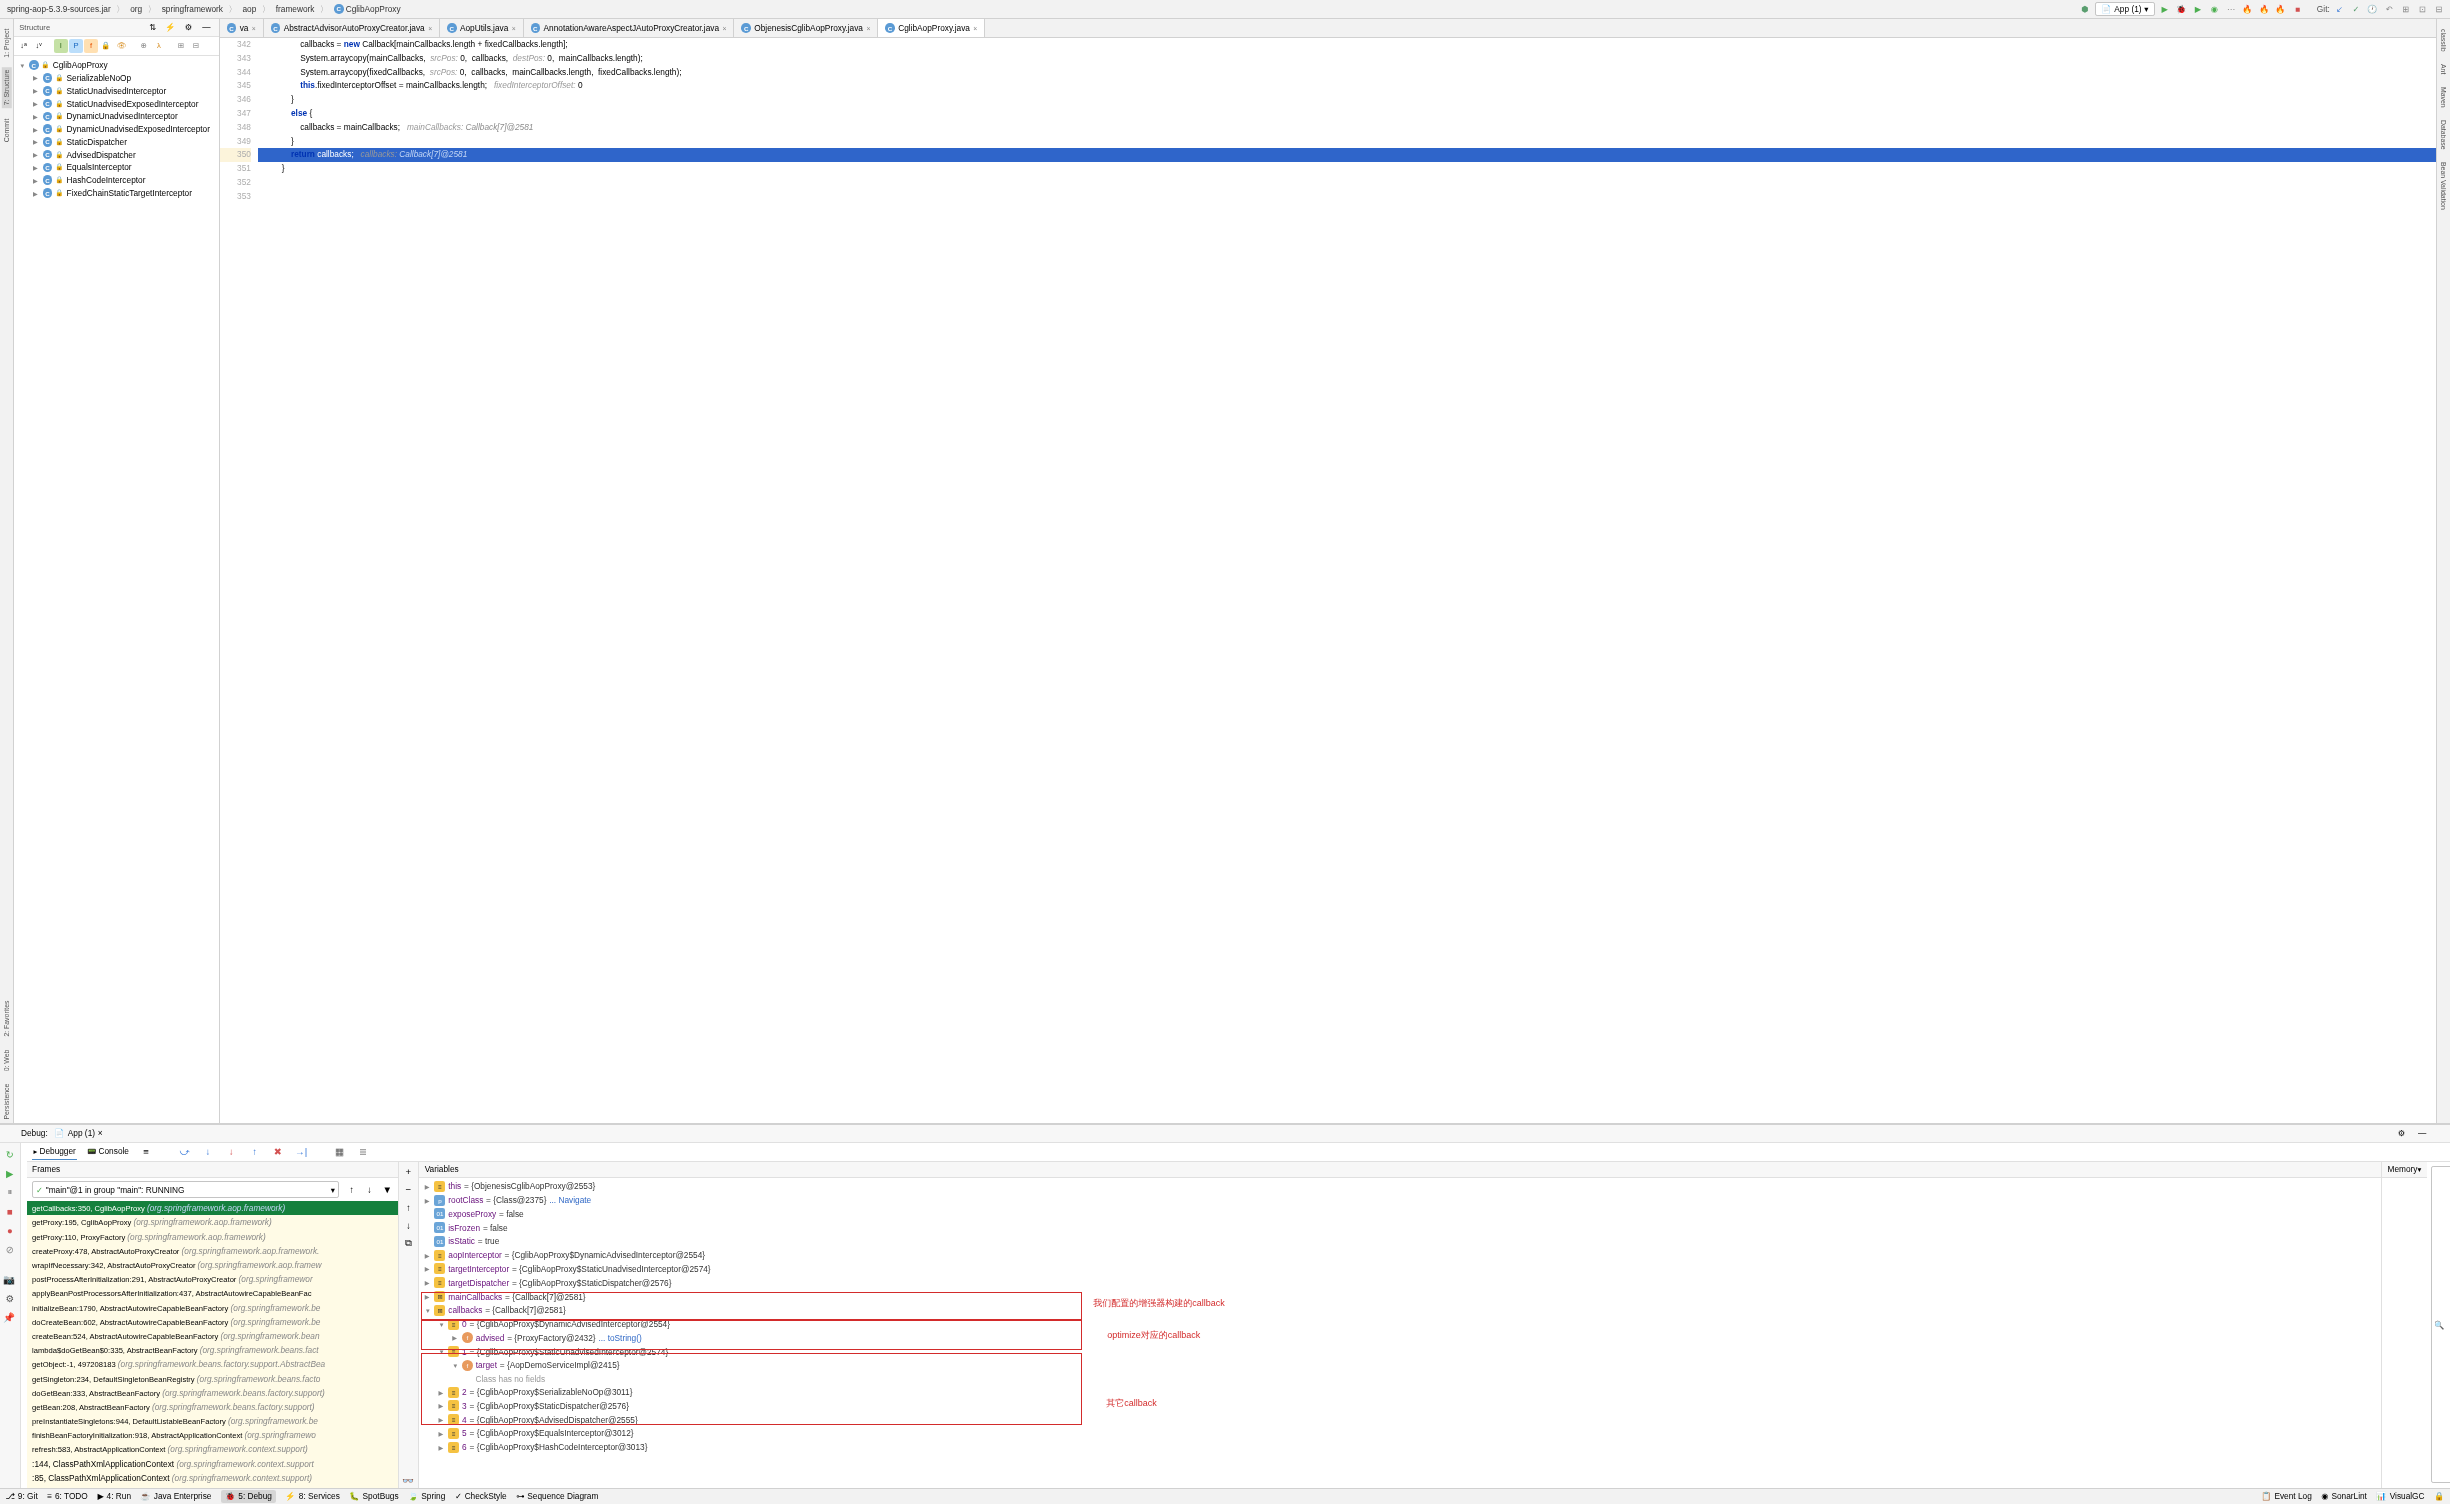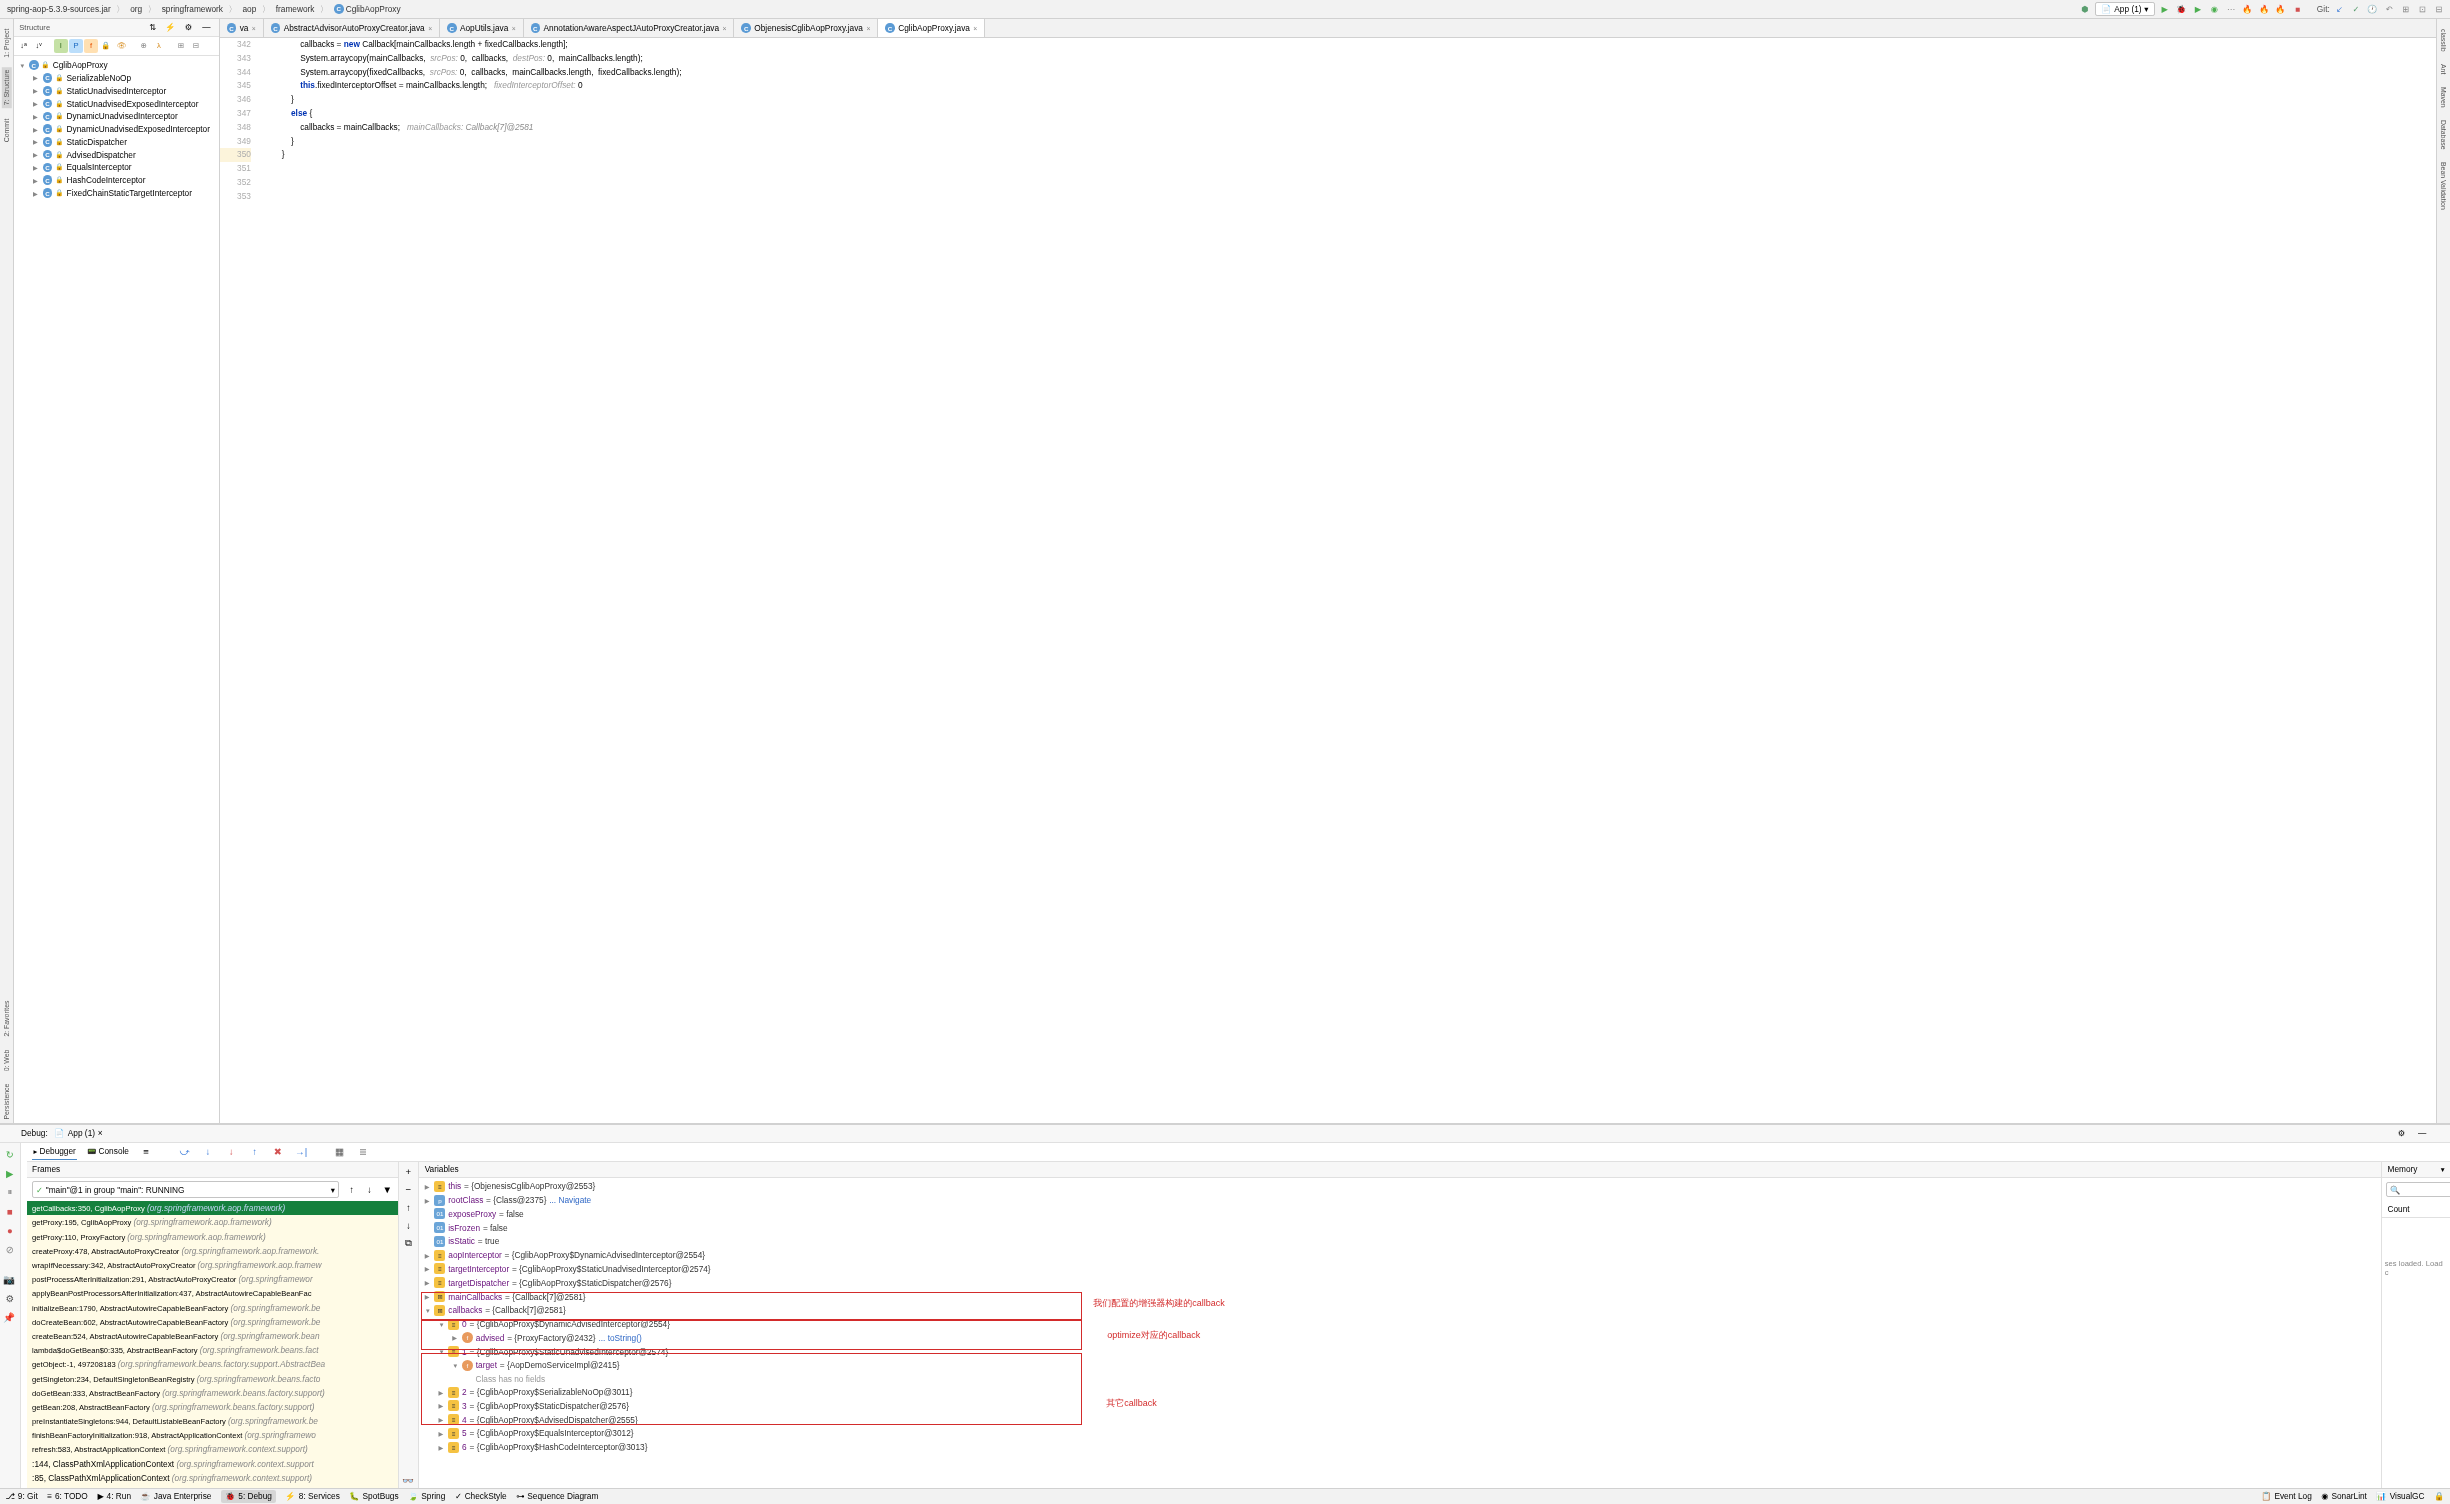--- a/index.html
+++ b/index.html
@@ -68,21 +68,21 @@
 .var-arrow { width: 6.9px; color: #888; font-size: 6.2px; display: inline-block; }
 .var-icon { width: 11px; height: 11px; display: inline-flex; align-items: center; justify-content: center; font-size: 6.2px; border-radius: 2.1px; }
 .vi-obj { background: #f5c242; color: #333; }
 .vi-prim { background: #6ba5d8; color: #fff; }
 .vi-field { background: #e89a5d; color: #fff; border-radius: 50%; }
 .var-name { color: #660e7a; }
 .var-val { color: #333; }
 .var-link { color: #3169c6; }
 .annot-box { position: absolute; border: 1.4px solid #d32b2b; pointer-events: none; }
 .annot-text { position: absolute; color: #d32b2b; font-size: 9px; font-weight: 500; pointer-events: none; }
-.mem-col { width: 69px; border-left: 0.7px solid #e0e0e0; display: flex; flex-direction: column; }
+.mem-col { width: 69px; border-left: 0.7px solid #e0e0e0; display: flex; flex-direction: row; }
 .mem-search { margin: 2.8px; padding: 1.4px 2.8px; border: 0.7px solid #c4c4c4; border-radius: 2.1px; }
 .status-bar { height: 16.5px; border-top: 0.7px solid #d1d1d1; background: #f2f2f2; display: flex; align-items: center; padding: 0 5.5px; gap: 9.6px; font-size: 7.6px; }
 .sb-item { display: flex; align-items: center; gap: 2.8px; cursor: pointer; }
 .sb-spacer { flex: 1; }
 </style>
 </head>
 <body>
 
 <div class="toolbar">
   <div class="breadcrumb">
@@ -305,20 +305,21 @@
         </div>
       <div class="code-lines" id="code-lines">
           <div class="code-line">                callbacks = <span class="kw">new</span> Callback[mainCallbacks.length + fixedCallbacks.length];</div>
           <div class="code-line">                System.arraycopy(mainCallbacks,  <span class="hint">srcPos: </span>0,  callbacks,  <span class="hint">destPos: </span>0,  mainCallbacks.length);</div>
           <div class="code-line">                System.arraycopy(fixedCallbacks,  <span class="hint">srcPos: </span>0,  callbacks,  mainCallbacks.length,  fixedCallbacks.length);</div>
           <div class="code-line">                <span class="kw">this</span>.fixedInterceptorOffset = mainCallbacks.length;   <span class="hint">fixedInterceptorOffset: </span>0</div>
           <div class="code-line">            }</div>
           <div class="code-line">            <span class="kw">else</span> {</div>
           <div class="code-line">                callbacks = mainCallbacks;   <span class="hint">mainCallbacks: </span><span class="cm">Callback[7]@2581</span></div>
           <div class="code-line">            }</div>
+          <div class="code-line hl-exec">            <span class="kw">return</span> callbacks;   <span class="hint">callbacks: </span><span class="cm">Callback[7]@2581</span></div>
           <div class="code-line">        }</div>
           <div class="code-line"></div>
           <div class="code-line"></div>
         </div>
     </div>
   </div>
 
   <div class="right-stripe">
     <div class="stripe-label" style="writing-mode:vertical-rl;transform:none">classlib</div>
     <div class="stripe-label" style="writing-mode:vertical-rl;transform:none">Ant</div>

